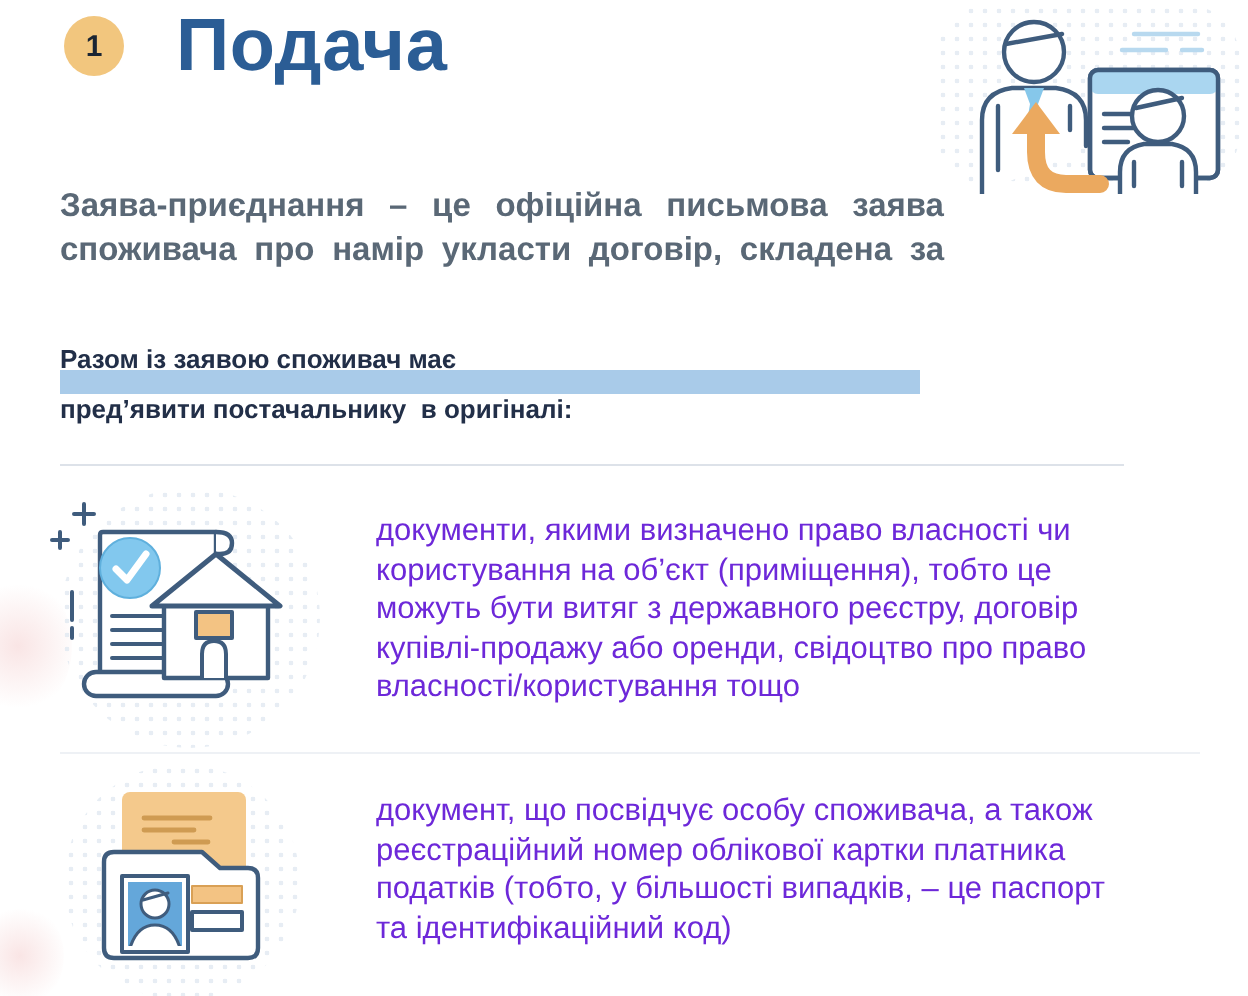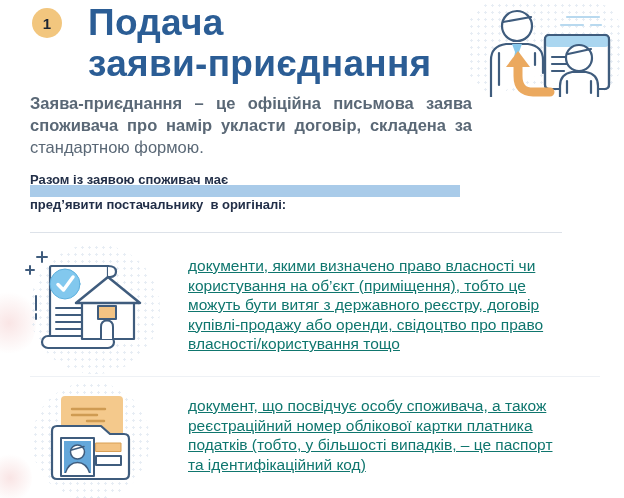--- a/index.html
+++ b/index.html
@@ -28,36 +28,35 @@
     font-size:16.5px;line-height:22px;
   }
   .jline{text-align:justify;text-align-last:justify;font-weight:bold;}
   .req{
     position:absolute;left:30px;top:167px;color:#222f48;font-size:13px;font-weight:bold;
     line-height:25px;z-index:2;
   }
   .pre{white-space:pre-wrap;}
   .hl-strip{position:absolute;left:30px;top:185px;width:430px;height:12px;background:#a9cbe9;z-index:1;}
   .divider{position:absolute;height:1px;background:#dde2e9;}
-  .item-text{position:absolute;left:188px;color:#0f766e;font-size:15.5px;line-height:19.5px;text-decoration:underline;}
+  .item-text{position:absolute;left:188px;color:#6d28d9;font-size:15.5px;line-height:19.5px;}
   .icon-wrap{position:absolute;}
   svg{display:block;}
 </style>
 </head>
 <body>
 
 <div class="page">
 
   <div class="badge">
     <span>1</span>
   </div>
 
   <div class="title">
     <div>Подача</div>
-    <div>заяви-приєднання</div>
   </div>
 
   <div class="hdr-icon-wrap">
     <div class="dots" style="left:6px;top:2px;width:152px;height:92px;border-radius:28px;"></div>
     <svg width="150" height="96" viewBox="0 0 150 96" style="position:absolute;left:5px;top:1px;">
       <g stroke="#3f5c7d" stroke-width="2.2" fill="none" stroke-linecap="round" stroke-linejoin="round">
         <line x1="100" y1="16" x2="132" y2="16" stroke="#b8d9ef"></line>
         <line x1="94" y1="24" x2="116" y2="24" stroke="#b8d9ef"></line>
         <line x1="124" y1="24" x2="134" y2="24" stroke="#b8d9ef"></line>
 
@@ -83,21 +82,20 @@
 
         <path d="M83 91 H66 Q51 91 51 75 V64" stroke="#eba95f" stroke-width="9"></path>
         <polygon points="39,66 63,66 51,50" fill="#eba95f" stroke="none"></polygon>
       </g>
     </svg>
   </div>
 
   <div class="intro">
     <div class="jline">Заява-приєднання – це офіційна письмова заява</div>
     <div class="jline">споживача про намір укласти договір, складена за</div>
-    <div>стандартною формою.</div>
   </div>
 
   <div class="hl-strip"></div>
 
   <div class="req">
     <div>Разом із заявою споживач має</div>
     <div class="pre">пред’явити постачальнику  в оригіналі:</div>
   </div>
 
   <div class="divider" style="left:30px;top:232px;width:532px;"></div>

